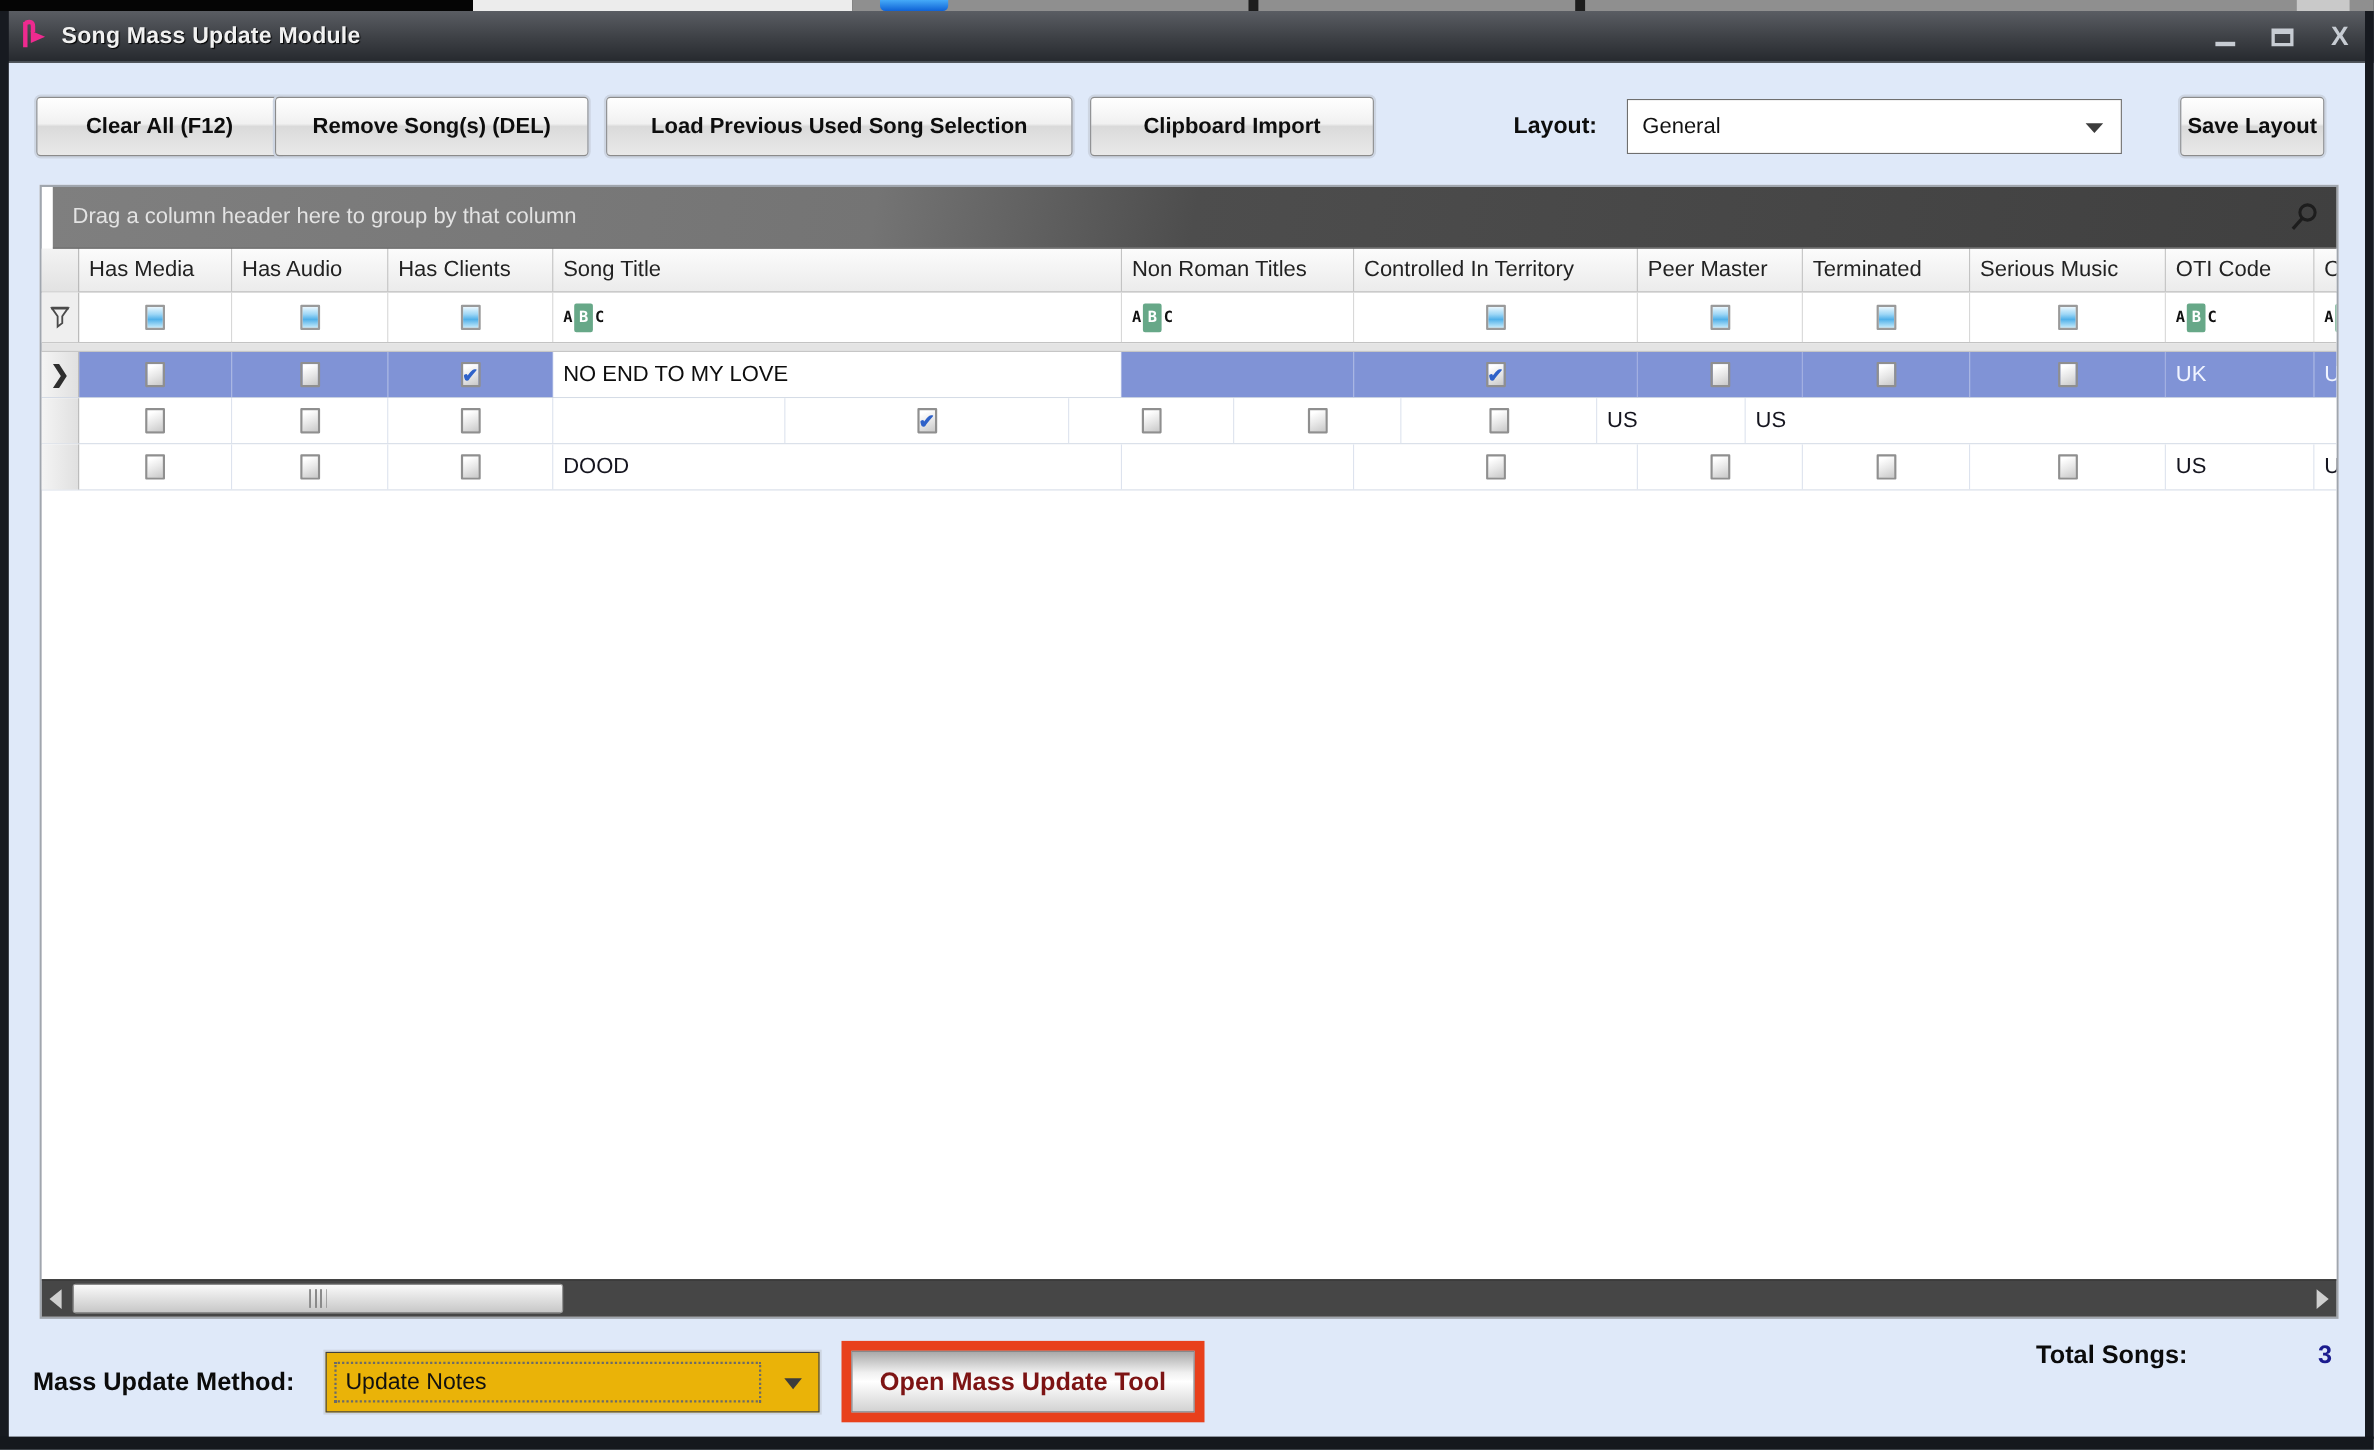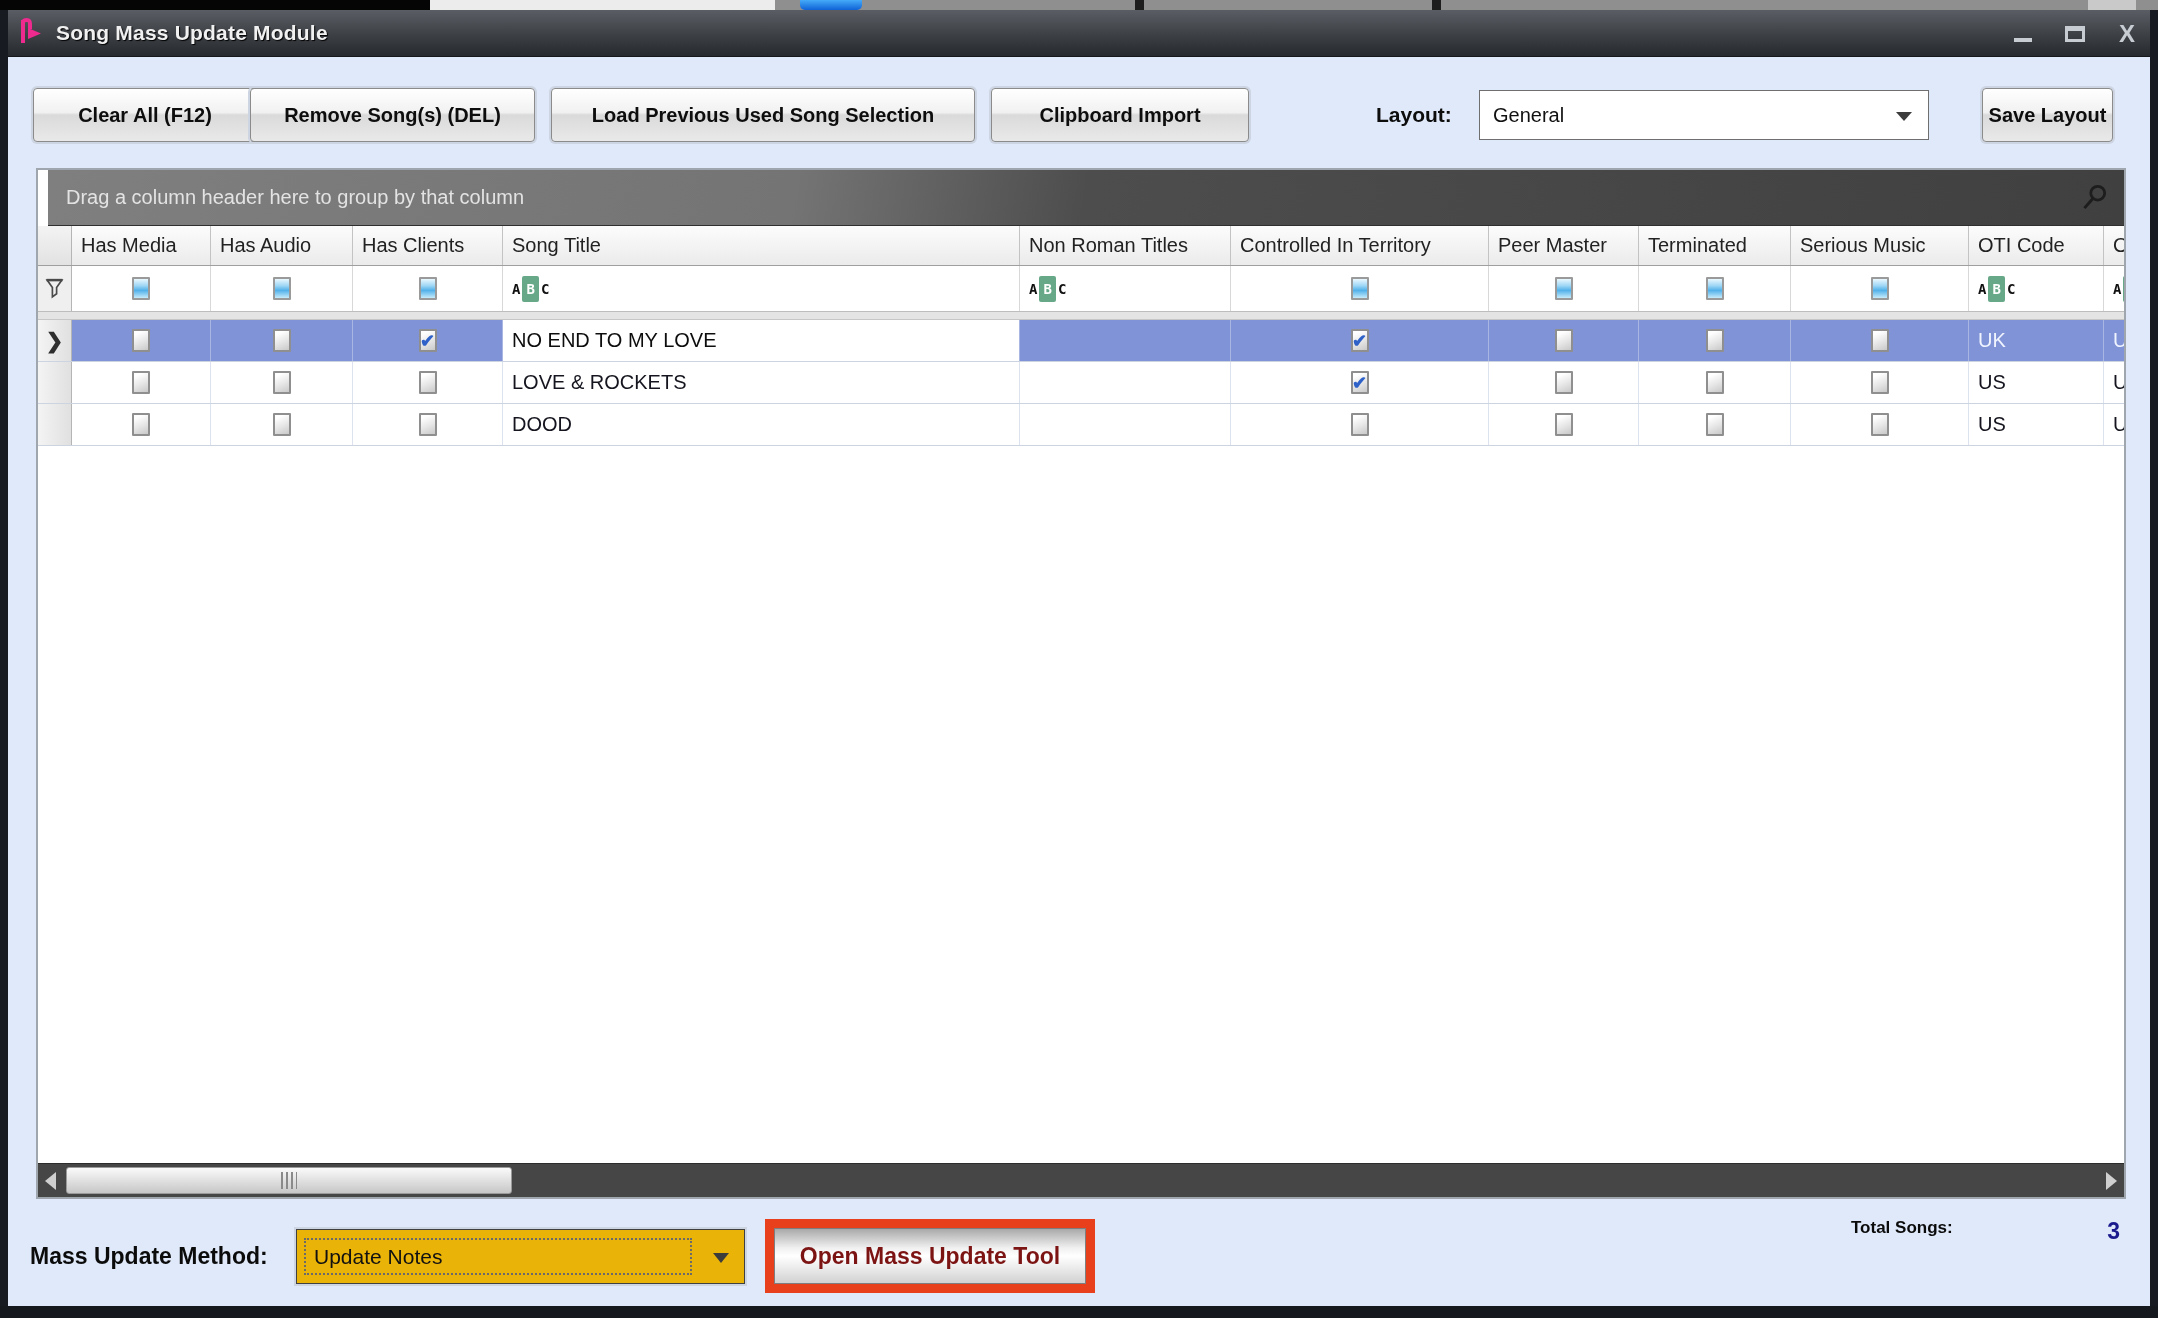--- a/index.html
+++ b/index.html
@@ -132,21 +132,21 @@
     border-left:8px solid transparent; border-right:8px solid transparent; border-top:10px solid #3c3c3c; }
 
   .red-frame { position:absolute; left:765px; top:1219px; width:330px; height:74px;
     background:#e8401c; border:9px solid #e8401c; }
   .red-frame .inner-btn { width:100%; height:100%;
     background:linear-gradient(#a9a9a9 0%, #f0f0f0 35%, #ffffff 50%, #d2d2d2 100%);
     border:1px solid #7e7e7e;
     display:flex; align-items:center; justify-content:center;
     font-weight:bold; font-size:23px; color:#7d1414; }
 
-  .total-label { position:absolute; left:1851px; top:1218px; font-weight:bold; font-size:17px; color:#0b0b0b; }
+  .total-label { position:absolute; left:1851px; top:1218px; font-weight:bold; font-size:23px; color:#0b0b0b; }
   .total-value { position:absolute; right:38px; top:1218px; font-weight:bold; font-size:23px; color:#1b1b8e; }
 </style>
 </head>
 <body>
 
 <div class="top-strip">
   <div class="ts-light"></div>
   <div class="ts-gray"></div>
   <div class="ts-blue"></div>
   <div class="ts-tick1"></div>
@@ -301,21 +301,20 @@
         <div class="ind-c"></div>
         <div class="dcell center" style="width: 139px;">
           <div class="cb"></div>
         </div>
         <div class="dcell center" style="width: 142px;">
           <div class="cb"></div>
         </div>
         <div class="dcell center" style="width: 150px;">
           <div class="cb"></div>
         </div>
-        <div class="dcell textc" style="width: 517px;">LOVE &amp; ROCKETS</div>
         <div class="dcell textc" style="width: 211px;"></div>
         <div class="dcell center" style="width: 258px;">
           <div class="cb checked"></div>
         </div>
         <div class="dcell center" style="width: 150px;">
           <div class="cb"></div>
         </div>
         <div class="dcell center" style="width: 152px;">
           <div class="cb"></div>
         </div>

